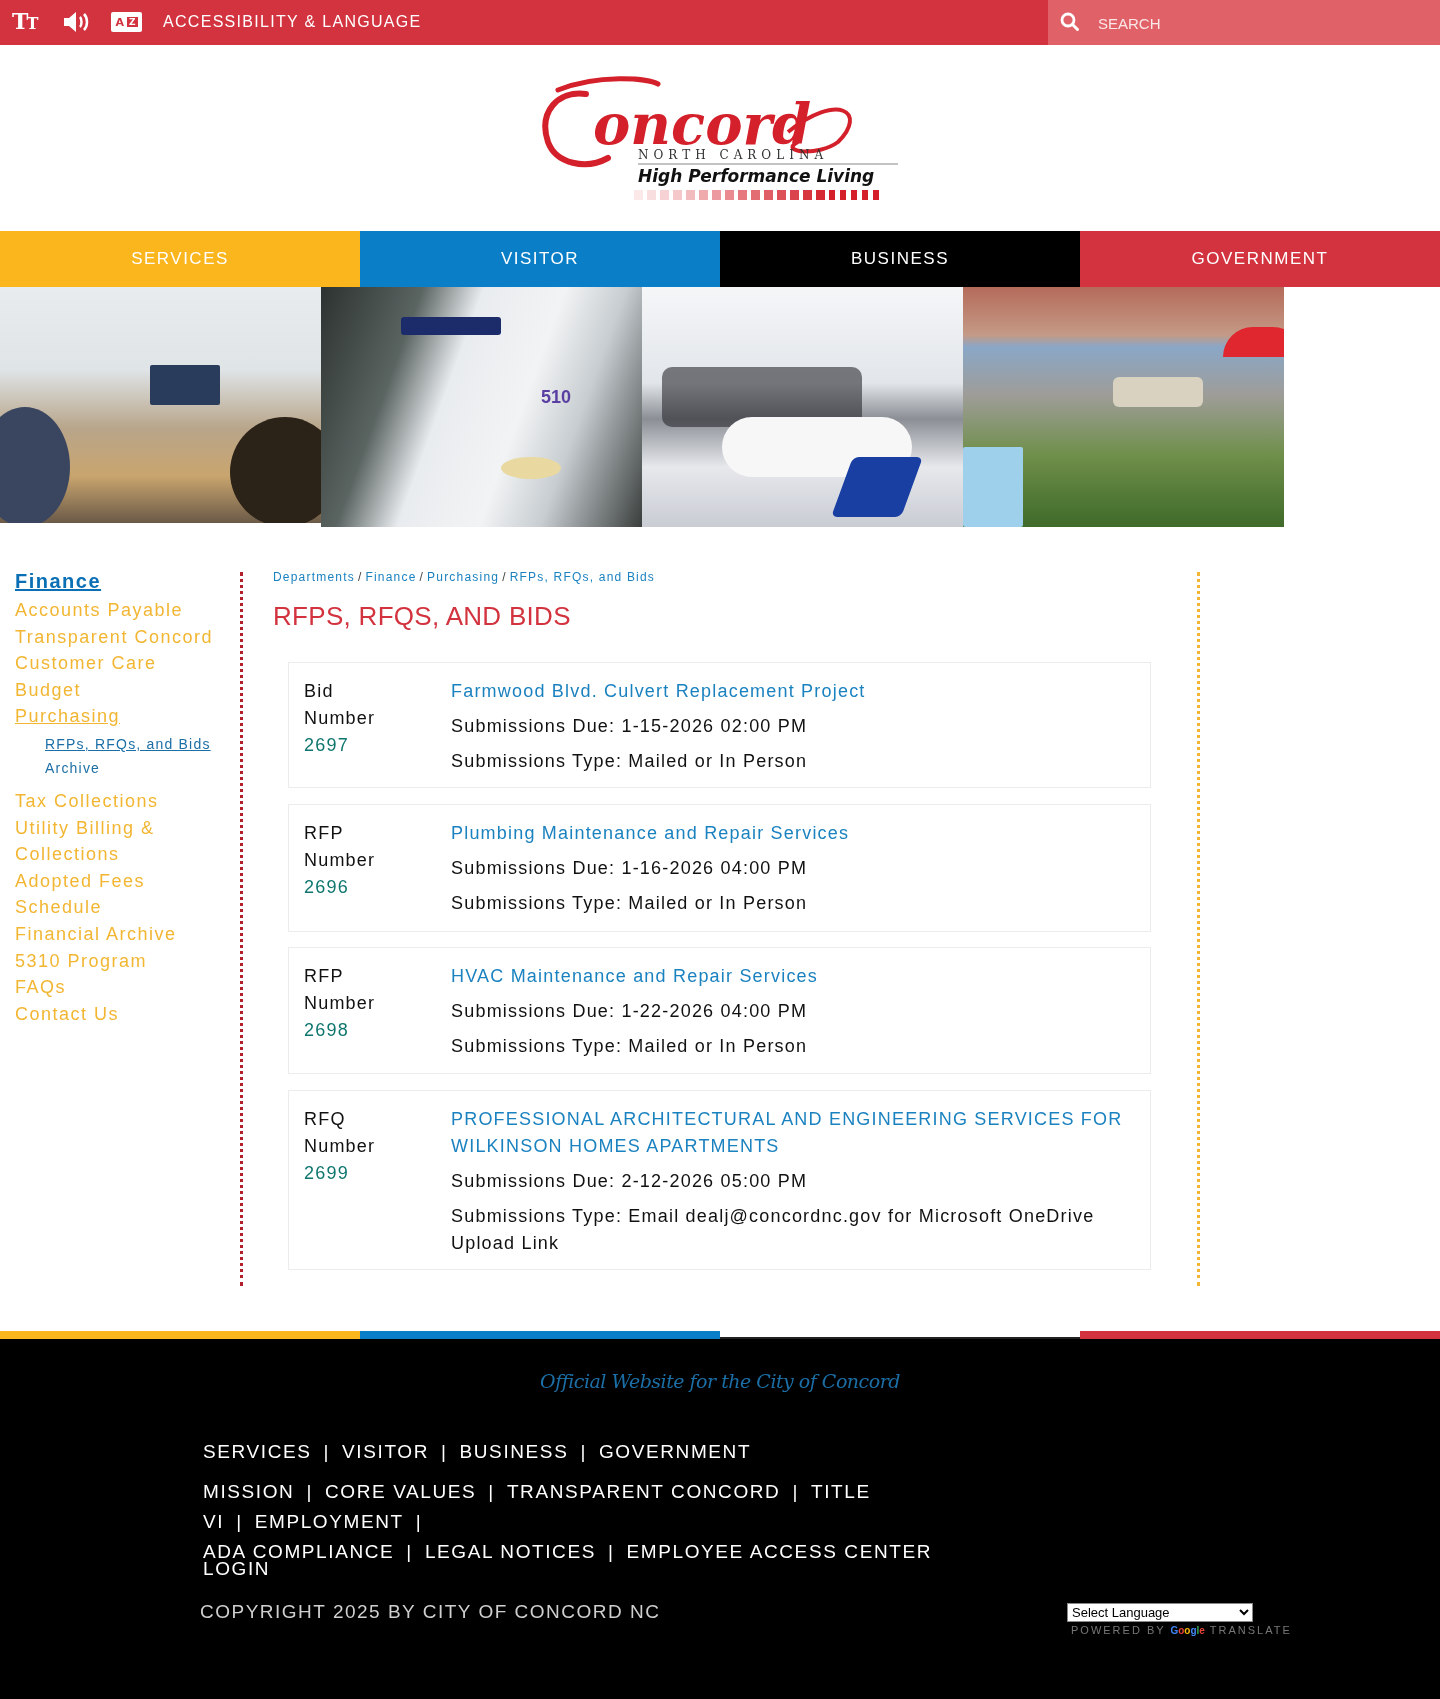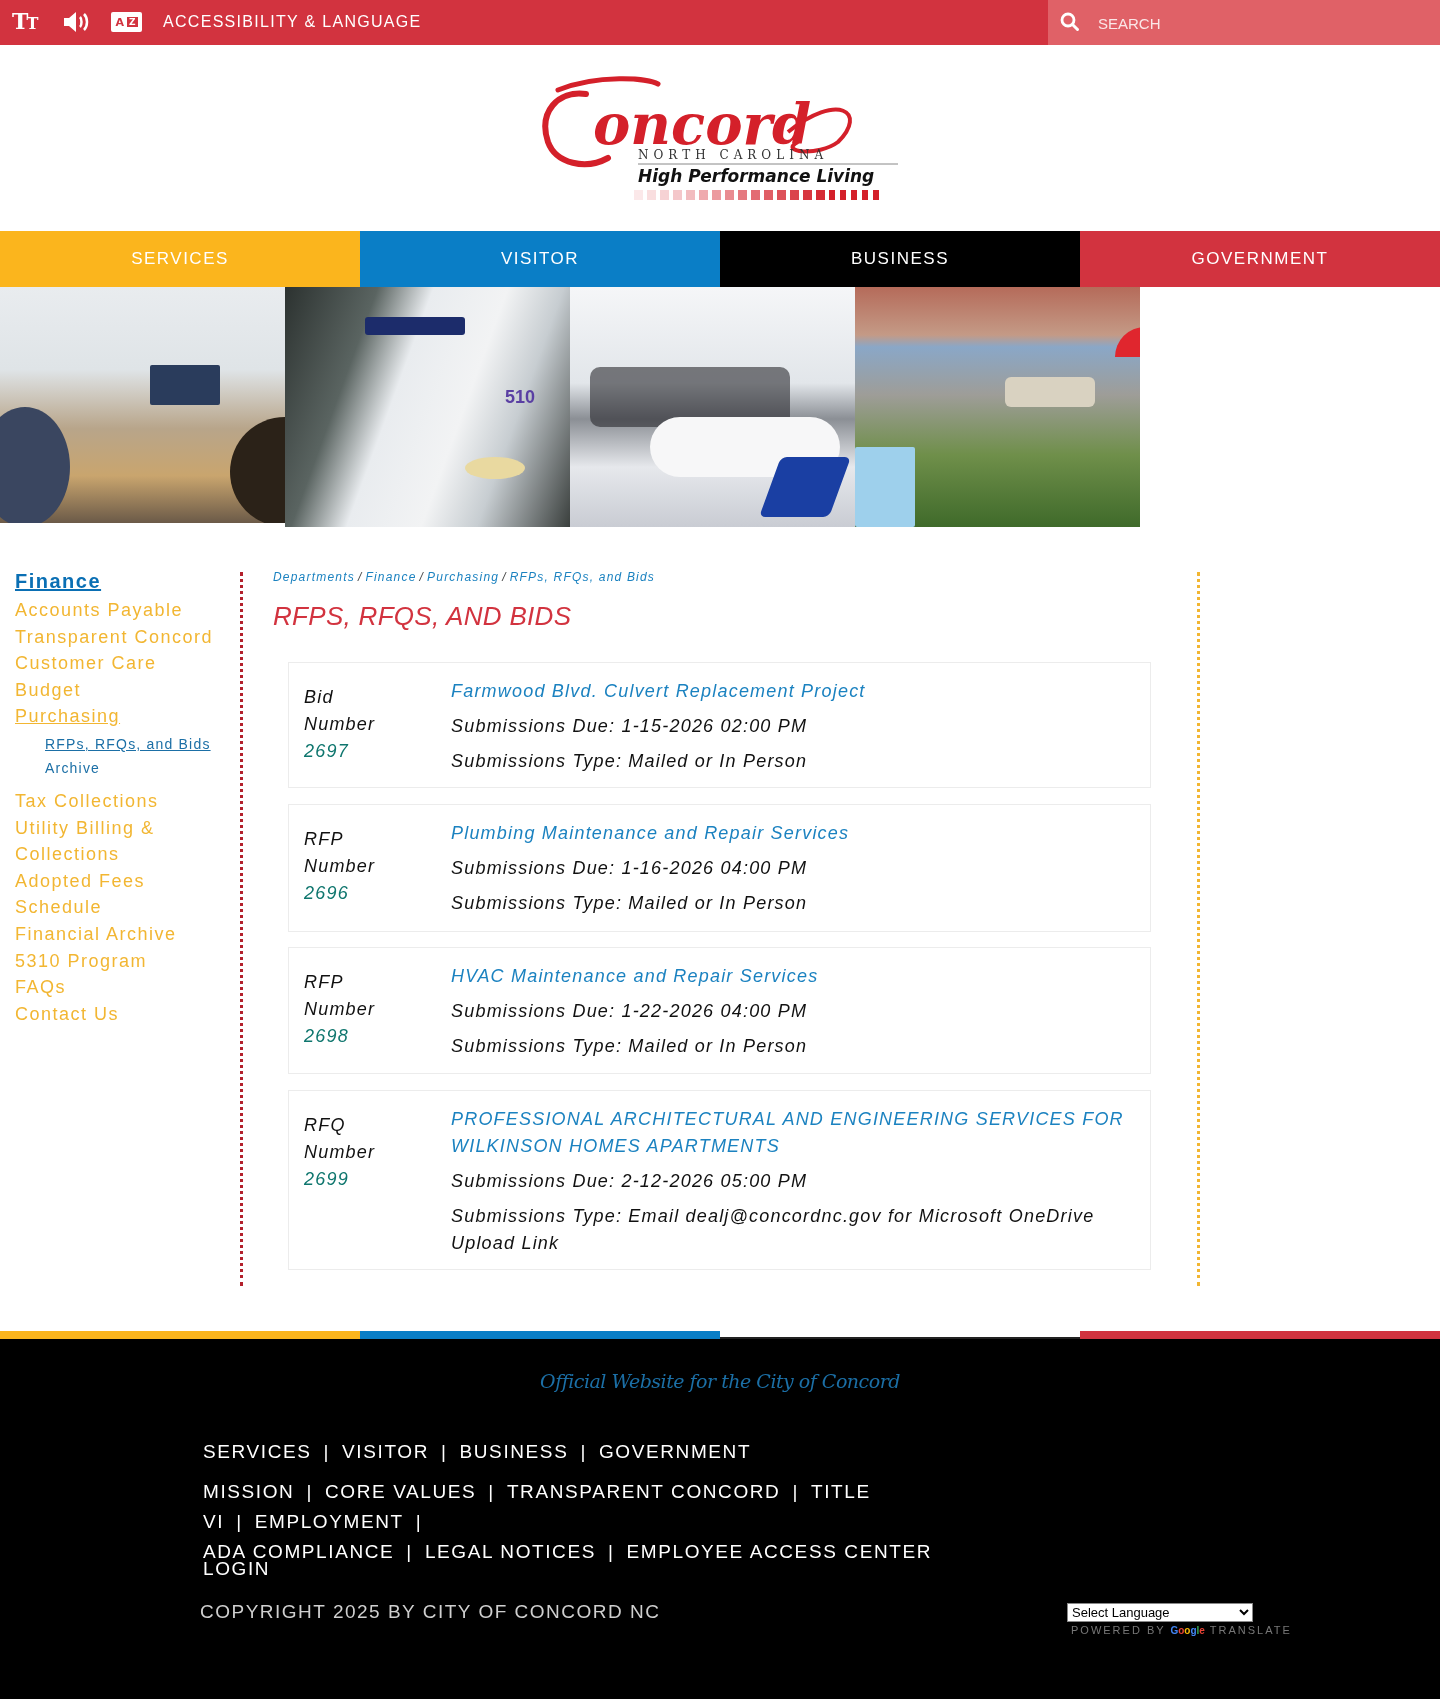--- a/index.html
+++ b/index.html
@@ -24,48 +24,48 @@
 
   
   .nav { position: absolute; left: 0; top: 231px; width: 1440px; height: 56px; display: flex; }
   .nav a { flex: 1; display: flex; align-items: center; justify-content: center; color: #fff; text-decoration: none; font-size: 17px; letter-spacing: 1.5px; font-family: "Liberation Sans", sans-serif; }
   .n-services { background: #fbb51d; }
   .n-visitor { background: #0a7ec6; }
   .n-business { background: #000; }
   .n-government { background: #d2333f; }
 
   
-  .photos { position: absolute; left: 0; top: 287px; width: 1140px; height: 240px; display: flex; }
+  .photos { position: absolute; left: 0; top: 287px; width: 1284px; height: 240px; display: flex; }
   .photo { flex: 1; height: 100%; position: relative; overflow: hidden; }
   .p1 { height: 236px; background: linear-gradient(180deg,#e9ecef 0%,#dfe4e7 35%,#b8a58a 60%,#c9a56e 80%,#6b5a48 100%); }
   .p2 { background: linear-gradient(110deg,#2c3230 0%,#5a6461 25%,#e9ecef 40%,#f2f3f4 60%,#c7cdd1 75%,#3a3f3d 100%); }
   .p3 { background: linear-gradient(180deg,#f5f6f8 0%,#e2e6ea 40%,#8b8f95 55%,#e6e8ec 75%,#c9ccd3 100%); }
   .p4 { background: linear-gradient(180deg,#b56b5a 0%,#c49a86 20%,#8aa7c7 25%,#9e9d98 45%,#6f8f4a 70%,#3f6a2a 100%); }
   .photo .deco { position: absolute; border-radius: 50%; }
 
   
   .sidebar { position: absolute; left: 15px; top: 570px; width: 220px; font-family: "Liberation Sans", sans-serif; }
   .sidebar .head { display: block; color: #0a6fb4; font-weight: bold; font-size: 20px; letter-spacing: 1.5px; text-decoration: underline; margin-bottom: 4px; }
   .sidebar a.item { display: block; color: #f2b632; font-size: 18px; letter-spacing: 1.5px; line-height: 26.6px; text-decoration: none; }
   .sidebar a.item.active { text-decoration: underline; }
   .sidebar .sub { padding-left: 30px; margin-top: 2px; margin-bottom: 8px; }
   .sidebar .sub a { display: block; color: #1b6fa6; font-size: 14px; letter-spacing: 1.2px; line-height: 24px; text-decoration: none; }
   .sidebar .sub a.cur { text-decoration: underline; }
 
   .vline-red { position: absolute; left: 240px; top: 572px; height: 714px; border-left: 3px dotted #b3202c; }
   .vline-yel { position: absolute; left: 1197px; top: 572px; height: 714px; border-left: 3px dotted #f2b632; }
 
-  .main { position: absolute; left: 273px; top: 570px; width: 880px; font-family: "Liberation Sans", sans-serif; font-style: italic; }
+  .main { position: absolute; left: 273px; top: 570px; width: 880px; font-family: "Liberation Sans", sans-serif; }
   .crumbs { font-size: 12px; letter-spacing: 1.2px; color: #333; }
   .crumbs a { color: #1b82c0; text-decoration: none; }
   .crumbs .sep { color: #444; margin: 0 3px; }
   .title { margin-top: 17px; font-size: 26px; color: #d2333f; font-weight: normal; letter-spacing: 0.3px; }
 
   .card { position: absolute; left: 15px; width: 863px; border: 1px solid #ececec; background: #fff; }
-  .card .left { position: absolute; left: 15px; top: 21px; width: 120px; font-size: 18px; line-height: 27px; color: #111; letter-spacing: 1.2px; }
+  .card .left { position: absolute; left: 15px; top: 15px; width: 120px; font-size: 18px; line-height: 27px; color: #111; letter-spacing: 1.2px; }
   .card .left .num { color: #0f766e; display: block; }
   .card .right { position: absolute; left: 162px; top: 15px; width: 690px; font-size: 18px; letter-spacing: 1.2px; color: #111; }
   .card .right a { color: #1b82c0; text-decoration: none; line-height: 27px; display: block; }
   .card .right .line { margin-top: 8px; line-height: 27px; }
 
   
   .stripe { position: absolute; left: 0; top: 1331px; width: 1440px; height: 8px; display: flex; }
   .stripe div { flex: 1; }
   .footer { position: absolute; left: 0; top: 1339px; width: 1440px; height: 360px; background: #000; font-family: "Liberation Sans", sans-serif; }
   .official { position: absolute; left: 0; top: 31px; width: 1440px; text-align: center; color: #1b6fa6; font-family: "DejaVu Serif", serif; font-style: italic; font-size: 19px; letter-spacing: -0.5px; }

